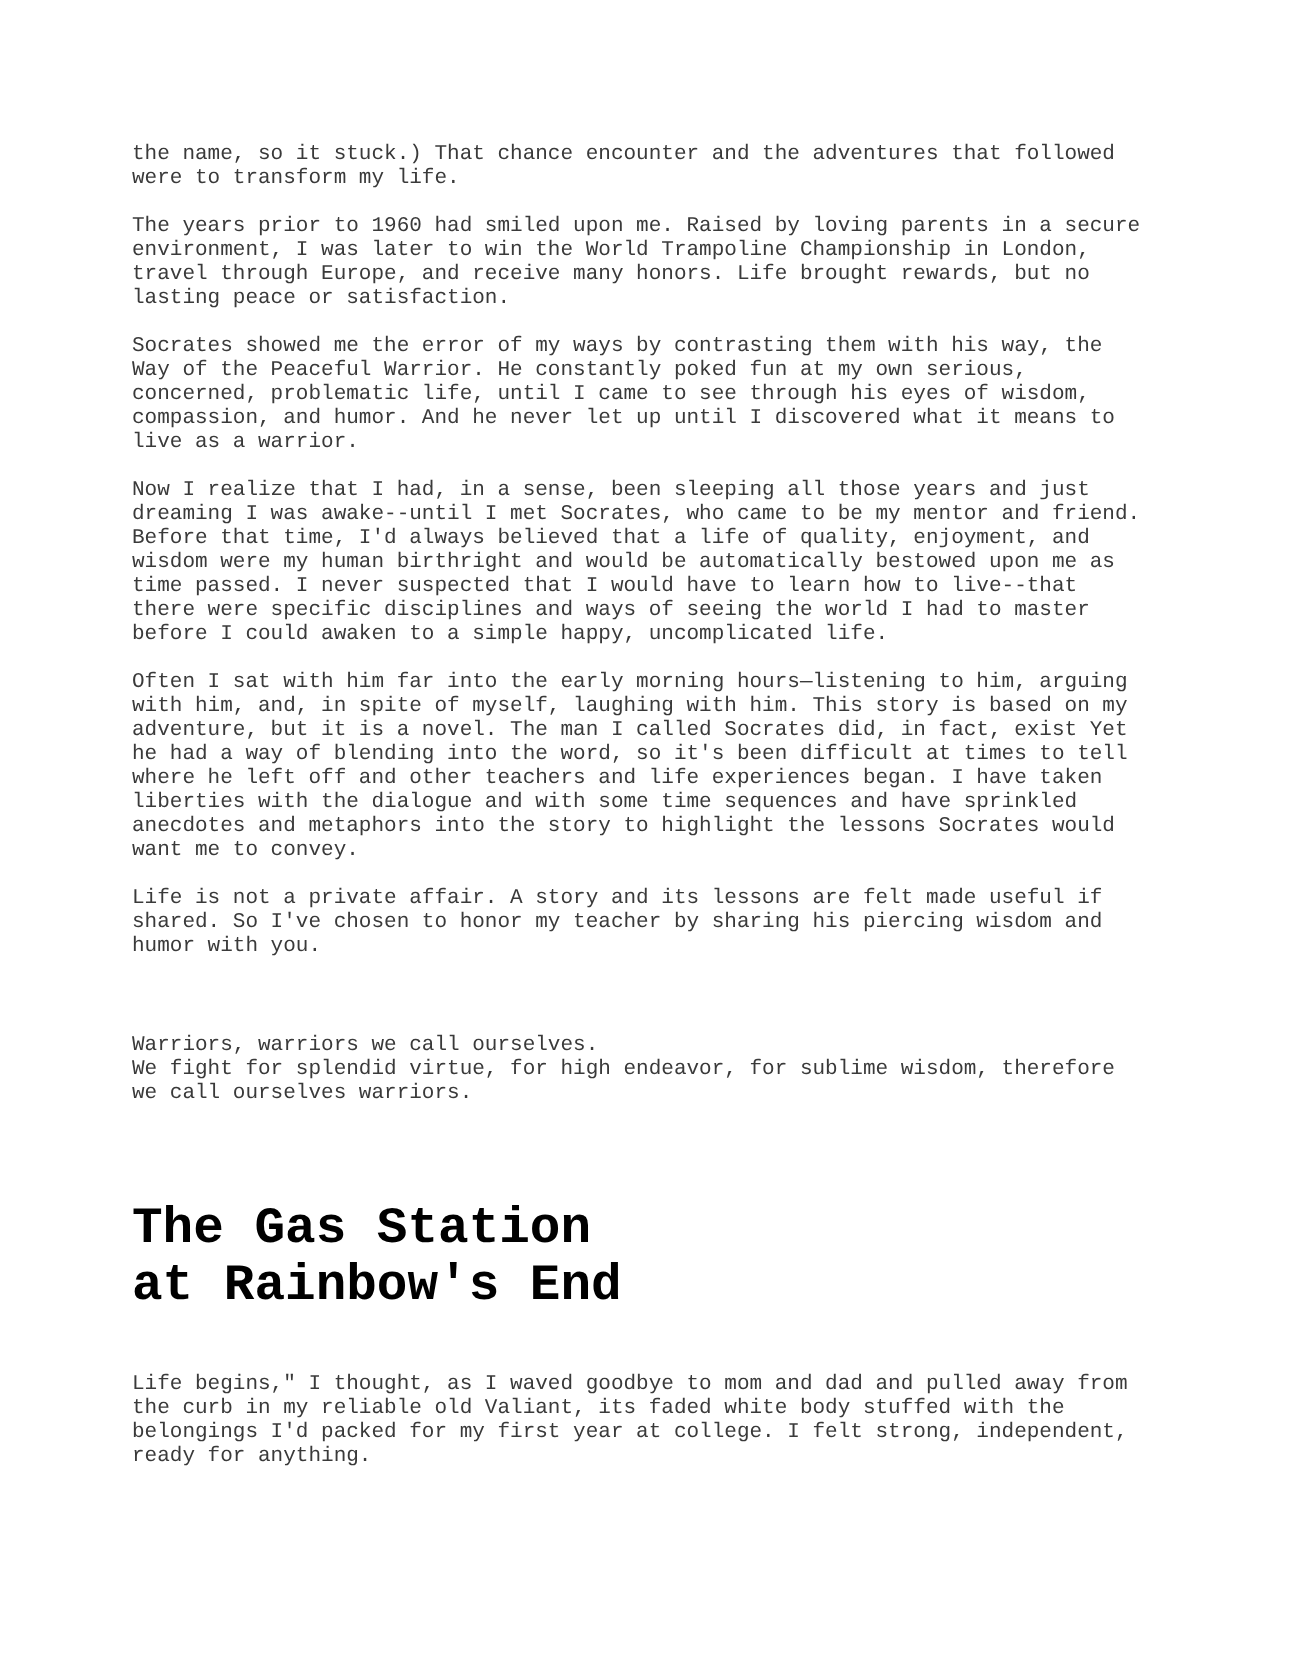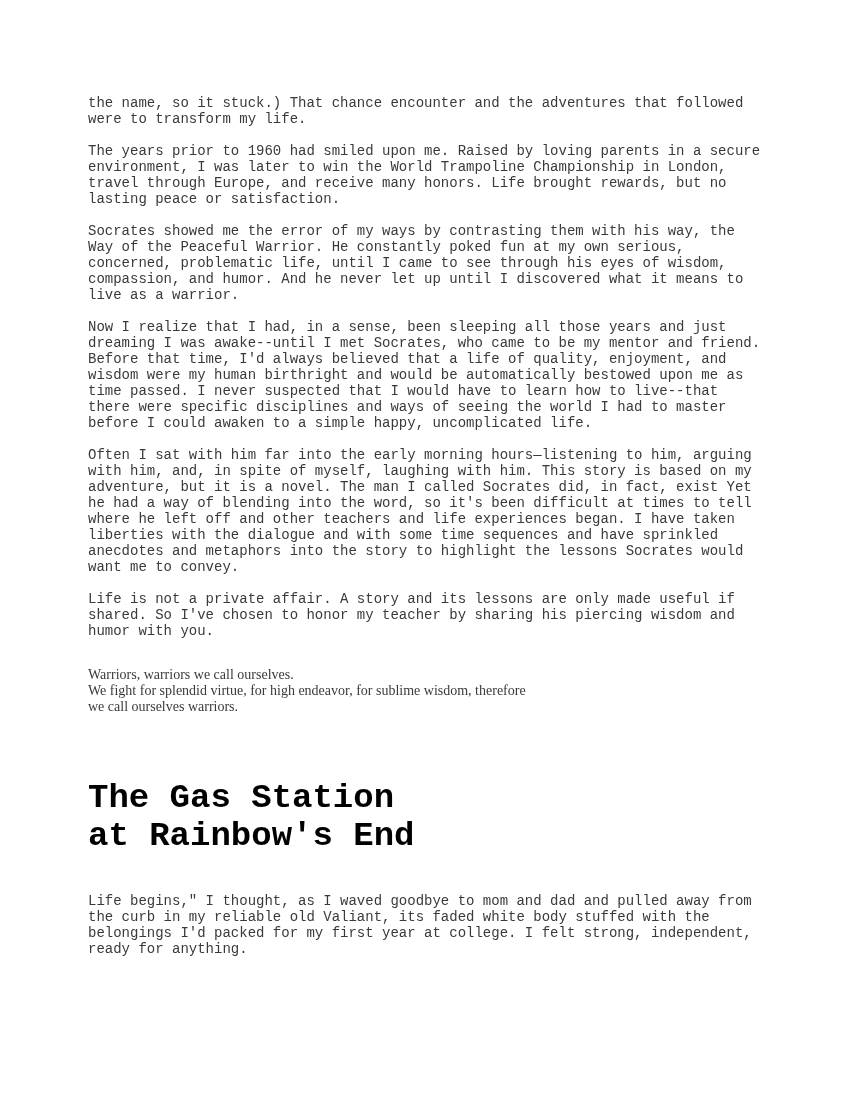--- a/index.html
+++ b/index.html
@@ -18,22 +18,21 @@
     font-family: "Liberation Mono", "DejaVu Sans Mono", monospace;
     font-size: 14px;
     line-height: 16px;
     color: #3a3a3a;
   }
   .para {
     margin: 0 0 16px 0;
     white-space: pre;
   }
   .epigraph {
-    margin-top: 28px; 
-    font-family: Liberation Serif, serif;
+    margin-top: 50px; 
   }
   .chapter-title {
     margin: 64px 0 38px 0;
     font-family: Liberation Mono, monospace;
     font-size: 34px;
     line-height: 38px;
     font-weight: bold;
     color: #000000;
     white-space: pre;
     letter-spacing: 0;
@@ -63,21 +62,21 @@
 there were specific disciplines and ways of seeing the world I had to master
 before I could awaken to a simple happy, uncomplicated life.</p>
     <p class="para">Often I sat with him far into the early morning hours—listening to him, arguing
 with him, and, in spite of myself, laughing with him. This story is based on my
 adventure, but it is a novel. The man I called Socrates did, in fact, exist Yet
 he had a way of blending into the word, so it's been difficult at times to tell
 where he left off and other teachers and life experiences began. I have taken
 liberties with the dialogue and with some time sequences and have sprinkled
 anecdotes and metaphors into the story to highlight the lessons Socrates would
 want me to convey.</p>
-    <p class="para">Life is not a private affair. A story and its lessons are only made useful if
+    <p class="para">Life is not a private affair. A story and its lessons are felt made useful if
 shared. So I've chosen to honor my teacher by sharing his piercing wisdom and
 humor with you.</p>
     <p class="para epigraph">Warriors, warriors we call ourselves.
 We fight for splendid virtue, for high endeavor, for sublime wisdom, therefore
 we call ourselves warriors.</p>
     <h1 class="chapter-title">The Gas Station
 at Rainbow's End</h1>
     <p class="para">Life begins," I thought, as I waved goodbye to mom and dad and pulled away from
 the curb in my reliable old Valiant, its faded white body stuffed with the
 belongings I'd packed for my first year at college. I felt strong, independent,

